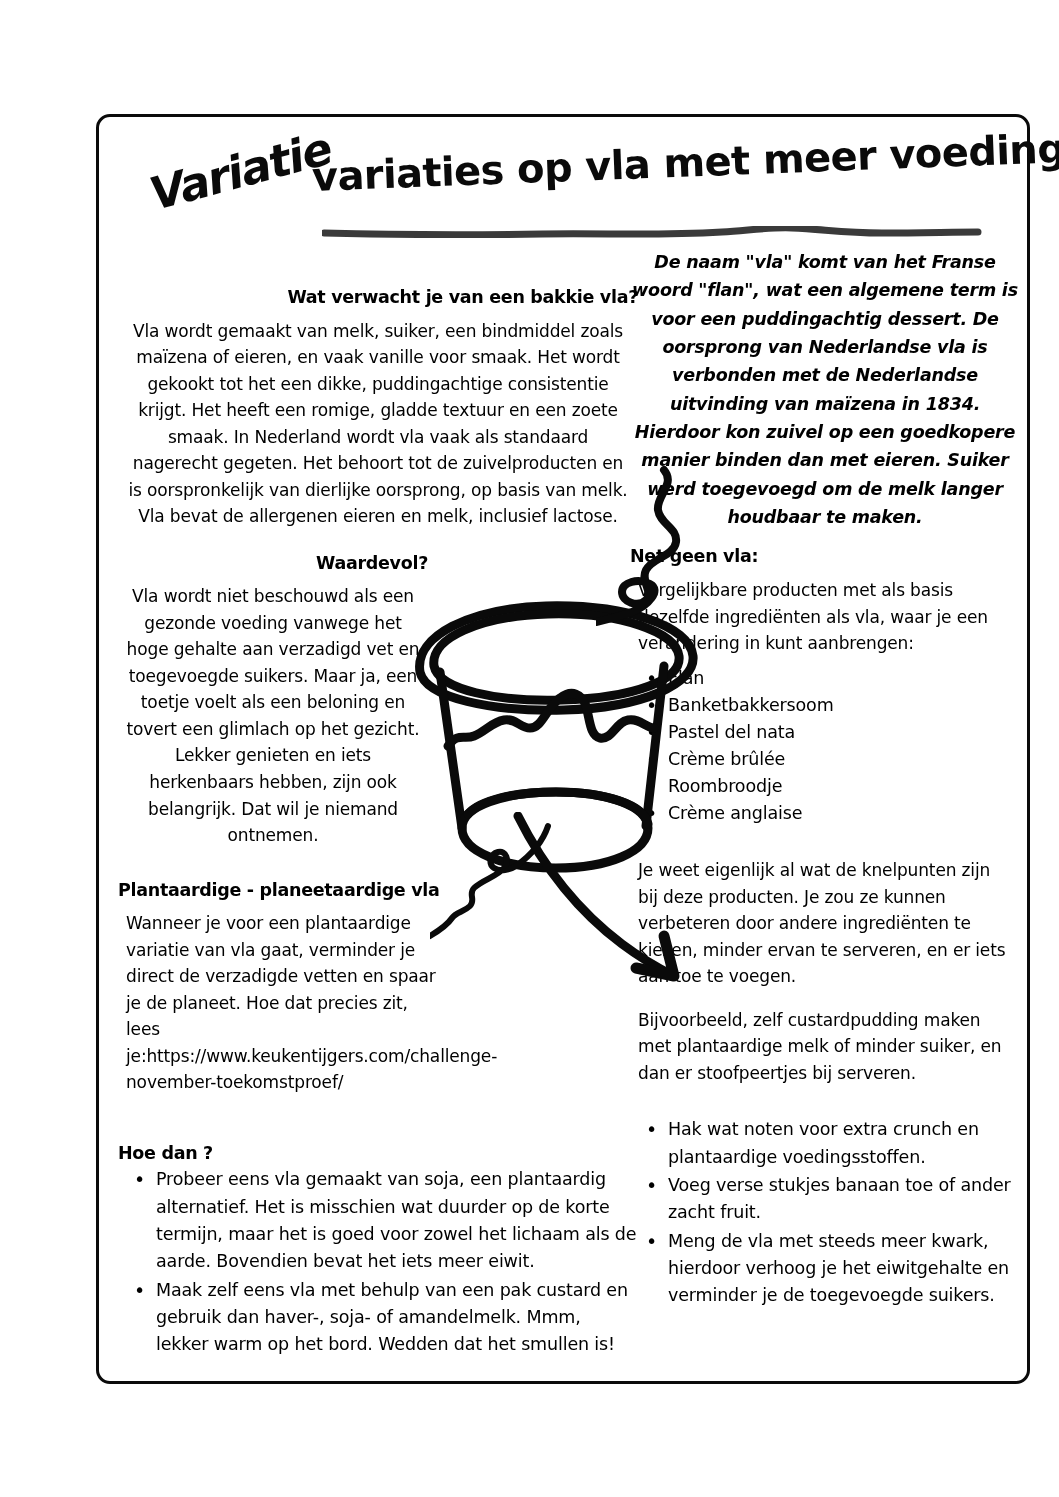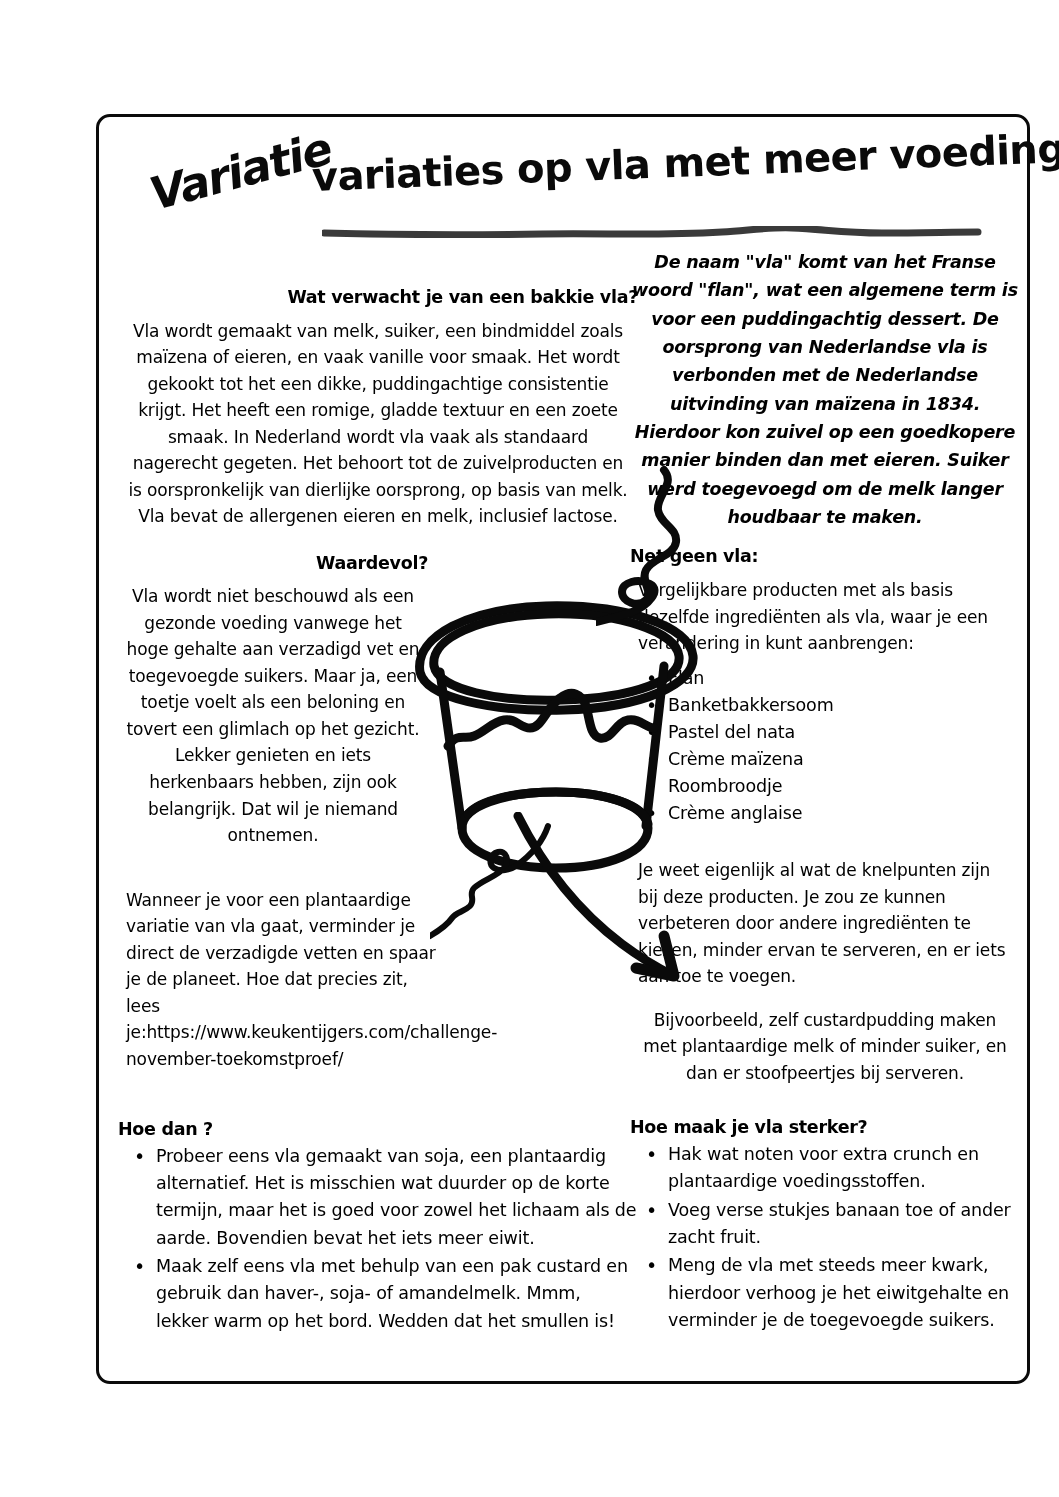--- a/index.html
+++ b/index.html
@@ -97,21 +97,21 @@
   }
   h3.heading.center { text-align: right; }
 
   p.body {
     margin: 8px;
     font-size: 17px;
     line-height: 1.56;
     letter-spacing: -0.15px;
   }
   p.body.center { text-align: center; }
-  p.gap { margin-top: 17px; text-align: center; }
+  p.gap { margin-top: 17px; }
 
   p.intro {
     margin: 0;
     font-size: 17.5px;
     font-weight: bold;
     font-style: italic;
     line-height: 1.62;
     text-align: center;
     letter-spacing: -0.2px;
   }
@@ -201,20 +201,21 @@
     <div class="spacer-sm"></div>
 
     <div class="block" style="width:310px;">
       <h3 class="heading center">Waardevol?</h3>
       <p class="body center">Vla wordt niet beschouwd als een gezonde voeding vanwege het hoge gehalte aan verzadigd vet en toegevoegde suikers. Maar ja, een toetje voelt als een beloning en tovert een glimlach op het gezicht. Lekker genieten en iets herkenbaars hebben, zijn ook belangrijk. Dat wil je niemand ontnemen.</p>
     </div>
 
     <div class="spacer-md"></div>
 
     <div class="block" style="width:330px;">
+      <h3 class="heading">Plantaardige - planeetaardige vla</h3>
       <p class="body">Wanneer je voor een plantaardige variatie van vla gaat, verminder je direct de verzadigde vetten en spaar je de planeet. Hoe dat precies zit, lees je:https://www.keukentijgers.com/challenge-november-toekomstproef/</p>
     </div>
 
     <div class="spacer-lg"></div>
 
     <div class="block">
       <h3 class="heading">Hoe dan ?</h3>
       <ul class="bullets">
         <li>Probeer eens vla gemaakt van soja, een plantaardig alternatief. Het is misschien wat duurder op de korte termijn, maar het is goed voor zowel het lichaam als de aarde. Bovendien bevat het iets meer eiwit.</li>
         <li>Maak zelf eens vla met behulp van een pak custard en gebruik dan haver-, soja- of amandelmelk. Mmm, lekker warm op het bord. Wedden dat het smullen is!</li>
@@ -229,36 +230,35 @@
 
     <div class="spacer-sm"></div>
 
     <div class="block">
       <h3 class="heading">Net geen vla:</h3>
       <p class="body">Vergelijkbare producten met als basis dezelfde ingrediënten als vla, waar je een verandering in kunt aanbrengen:</p>
       <ul class="bullets tight">
         <li>Flan</li>
         <li>Banketbakkersoom</li>
         <li>Pastel del nata</li>
-        <li>Crème maïzena</li>
+        <li>Crème brûlée</li>
         <li>Roombroodje</li>
         <li>Crème anglaise</li>
       </ul>
     </div>
 
     <div class="spacer-md"></div>
 
     <p class="body">Je weet eigenlijk al wat de knelpunten zijn bij deze producten. Je zou ze kunnen verbeteren door andere ingrediënten te kiezen, minder ervan te serveren, en er iets aan toe te voegen.</p>
 
     <p class="body gap">Bijvoorbeeld, zelf custardpudding maken met plantaardige melk of minder suiker, en dan er stoofpeertjes bij serveren.</p>
 
     <div class="spacer-md"></div>
 
     <div class="block">
-      <h3 class="heading">Hoe maak je vla sterker?</h3>
       <ul class="bullets">
         <li>Hak wat noten voor extra crunch en plantaardige voedingsstoffen.</li>
         <li>Voeg  verse stukjes banaan toe of ander zacht fruit.</li>
         <li>Meng de vla met steeds meer kwark, hierdoor verhoog je het eiwitgehalte en verminder je de toegevoegde suikers.</li>
       </ul>
     </div>
 
   </div>
 
   <svg class="art" viewBox="0 0 320 580">

